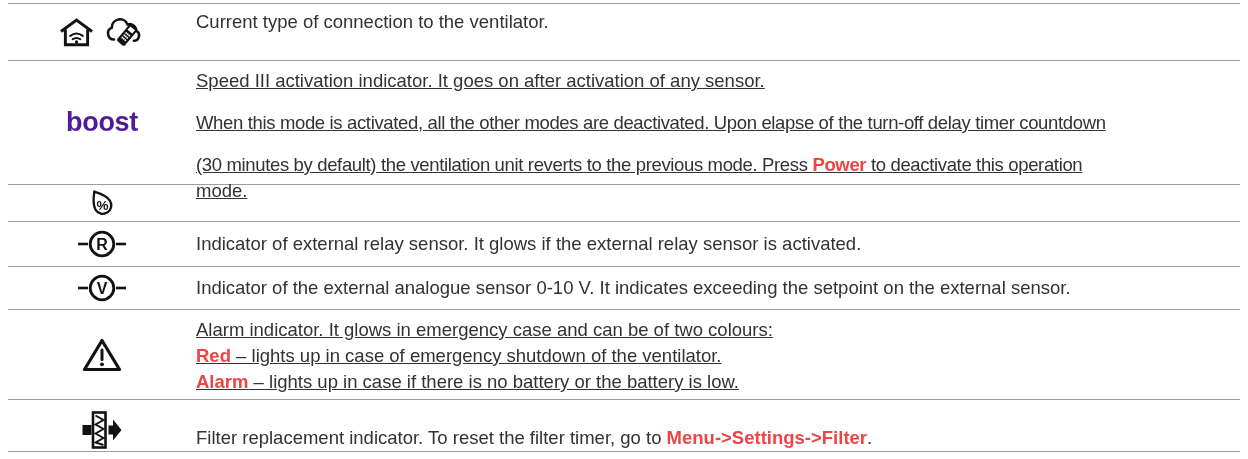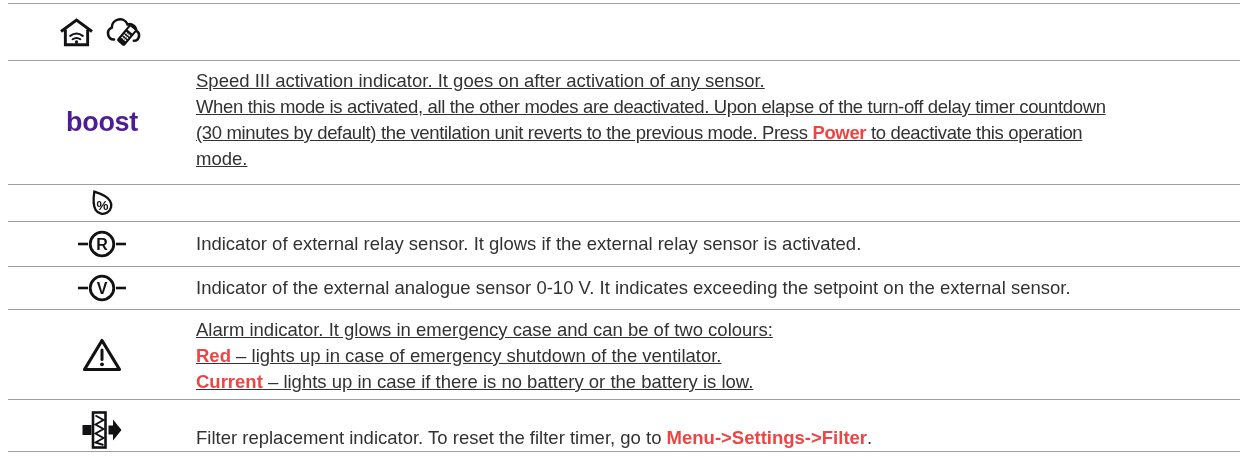--- a/index.html
+++ b/index.html
@@ -37,21 +37,21 @@
     flex: 1;
     font-size: 18.5px;
     line-height: 26px;
     padding-right: 6px;
     min-width: 0;
   }
   .pad { padding-top: 5px; }
   .pad2 { padding-top: 7px; text-decoration: underline; }
   .center { display: flex; flex-direction: column; justify-content: center; }
   .line { white-space: nowrap; }
-  .tight { letter-spacing: -0.35px; }
+  .tight { letter-spacing: -0.35px; margin-top: 16px; }
   b { color: #ef4444; }
   .boost-label {
     font-weight: bold;
     font-size: 27px;
     color: #4c1d95;
     letter-spacing: -0.3px;
   }
   svg { display: block; }
   .stroke { stroke: #121214; fill: none; }
   .fillk { fill: #121214; }
@@ -85,20 +85,21 @@
             <circle cx="21.2" cy="22.6" r="0.95" fill="#ffffff"></circle>
             <circle cx="23.2" cy="22.6" r="0.95" fill="#ffffff"></circle>
             <circle cx="19.2" cy="25.6" r="0.95" fill="#ffffff"></circle>
             <circle cx="21.2" cy="25.6" r="0.95" fill="#ffffff"></circle>
             <circle cx="23.2" cy="25.6" r="0.95" fill="#ffffff"></circle>
           </g>
         </svg>
       </span>
     </div>
     <div class="desc-cell pad">
+      <div class="line">Current type of connection to the ventilator.</div>
     </div>
   </div>
 
   <div class="row r2">
     <div class="icon-cell">
       <span class="boost-label">boost</span>
     </div>
     <div class="desc-cell pad2">
       <div class="line">Speed III activation indicator. It goes on after activation of any sensor.</div>
       <div class="line tight">When this mode is activated, all the other modes are deactivated. Upon elapse of the turn-off delay timer countdown</div>
@@ -158,21 +159,21 @@
         <svg width="42" height="38" viewBox="0 0 42 38">
           <path class="stroke" d="M21 4.5 L38.5 33.5 H3.5 Z" stroke-width="3.2" stroke-linejoin="round"></path>
           <line class="stroke" x1="21" y1="14" x2="21" y2="23.5" stroke-width="3" stroke-linecap="round"></line>
           <circle class="fillk" cx="21" cy="28.3" r="1.9"></circle>
         </svg>
       </span>
     </div>
     <div class="desc-cell pad2">
       <div class="line">Alarm indicator. It glows in emergency case and can be of two colours:</div>
       <div class="line"><b>Red</b><span> – lights up in case of emergency shutdown of the ventilator.</span></div>
-      <div class="line"><b>Current</b><span> – lights up in case if there is no battery or the battery is low.</span></div>
+      <div class="line"><b>Alarm</b><span> – lights up in case if there is no battery or the battery is low.</span></div>
     </div>
   </div>
 
   <div class="row r7">
     <div class="icon-cell">
       <span>
         <svg width="44" height="42" viewBox="0 0 44 42">
           <rect class="fillk" x="2.5" y="16" width="9" height="10"></rect>
           <rect x="13" y="3.5" width="12.5" height="35" fill="#ffffff" stroke="#121214" stroke-width="2.6"></rect>
           <polyline class="stroke" points="15.5,6.5 23.5,11 15.5,15.5 23.5,20 15.5,24.5 23.5,29 15.5,33.5 23.5,36" stroke-width="1.9"></polyline>

